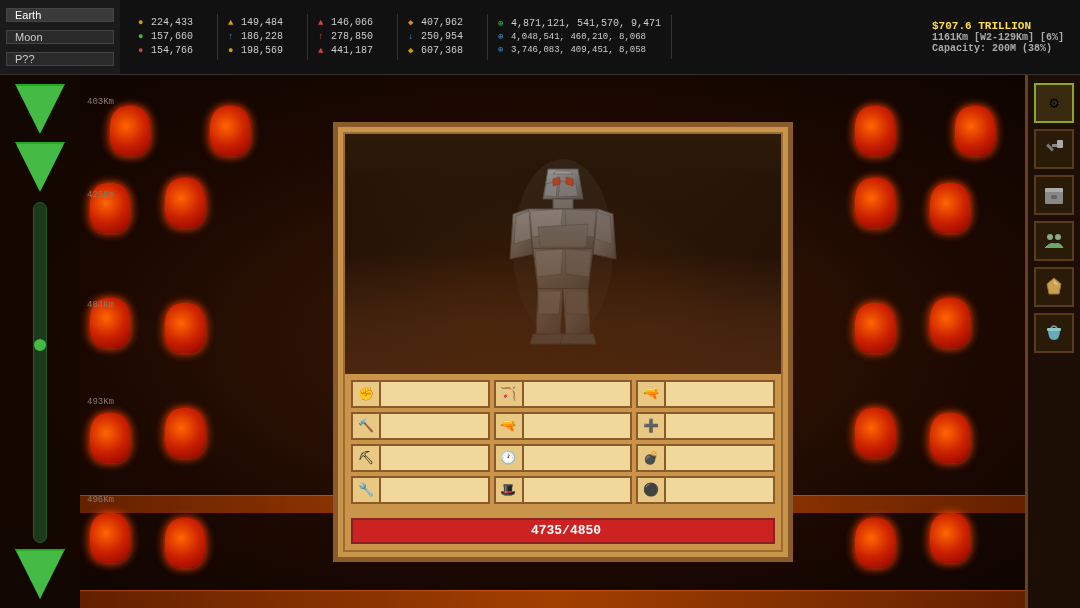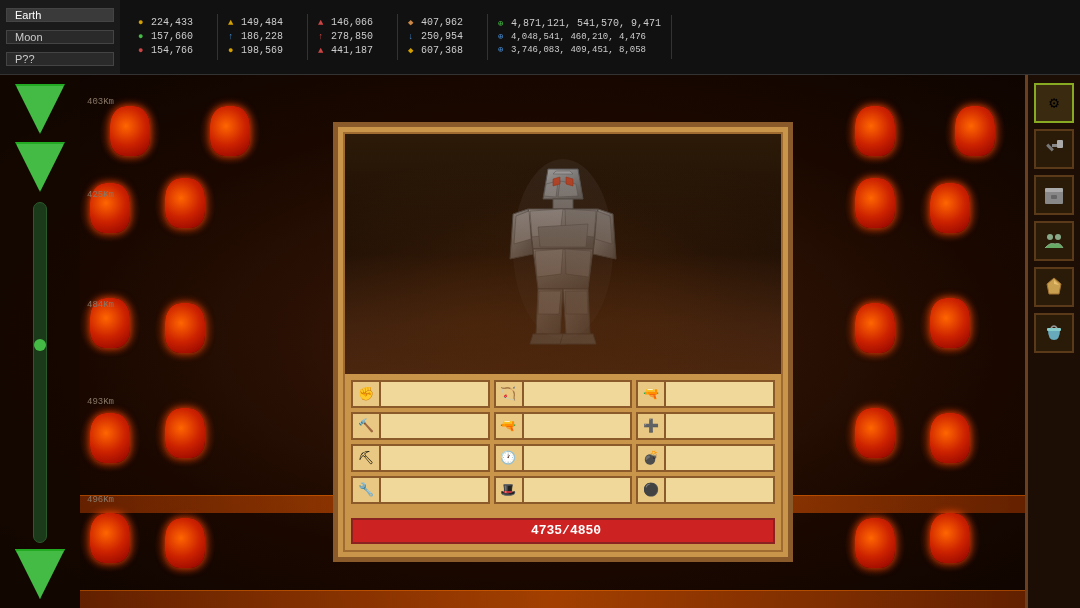--- a/index.html
+++ b/index.html
@@ -470,29 +470,34 @@
       </div>
     </div>
 
     <div class="stat-group">
       <div class="stat-row">
         <span class="stat-icon green">⊕</span>
         <span style="font-size:10px">4,871,121, 541,570, 9,471</span>
       </div>
       <div class="stat-row">
         <span class="stat-icon blue">⊕</span>
-        <span style="font-size:9px">4,048,541, 460,210, 4,476</span>
+        <span style="font-size:9px">4,048,541, 460,210, 8,068</span>
       </div>
       <div class="stat-row">
         <span class="stat-icon blue">⊕</span>
         <span style="font-size:9px">3,746,083, 409,451, 8,058</span>
       </div>
     </div>
   </div>
 
+  <div id="money-display">
+    <div>$707.6 TRILLION</div>
+    <div id="capacity-display">1161Km [W2-129Km] [6%]</div>
+    <div id="capacity-display">Capacity: 200M (38%)</div>
+  </div>
 </div>
 
 <div id="game-area">
   <div id="cave-bg"></div>
 
   <div id="depth-labels">
     <div class="depth-marker" style="top: 22px">403Km</div>
     <div class="depth-marker" style="top: 115px">425Km</div>
     <div class="depth-marker" style="top: 225px">484Km</div>
     <div class="depth-marker" style="top: 322px">493Km</div>

